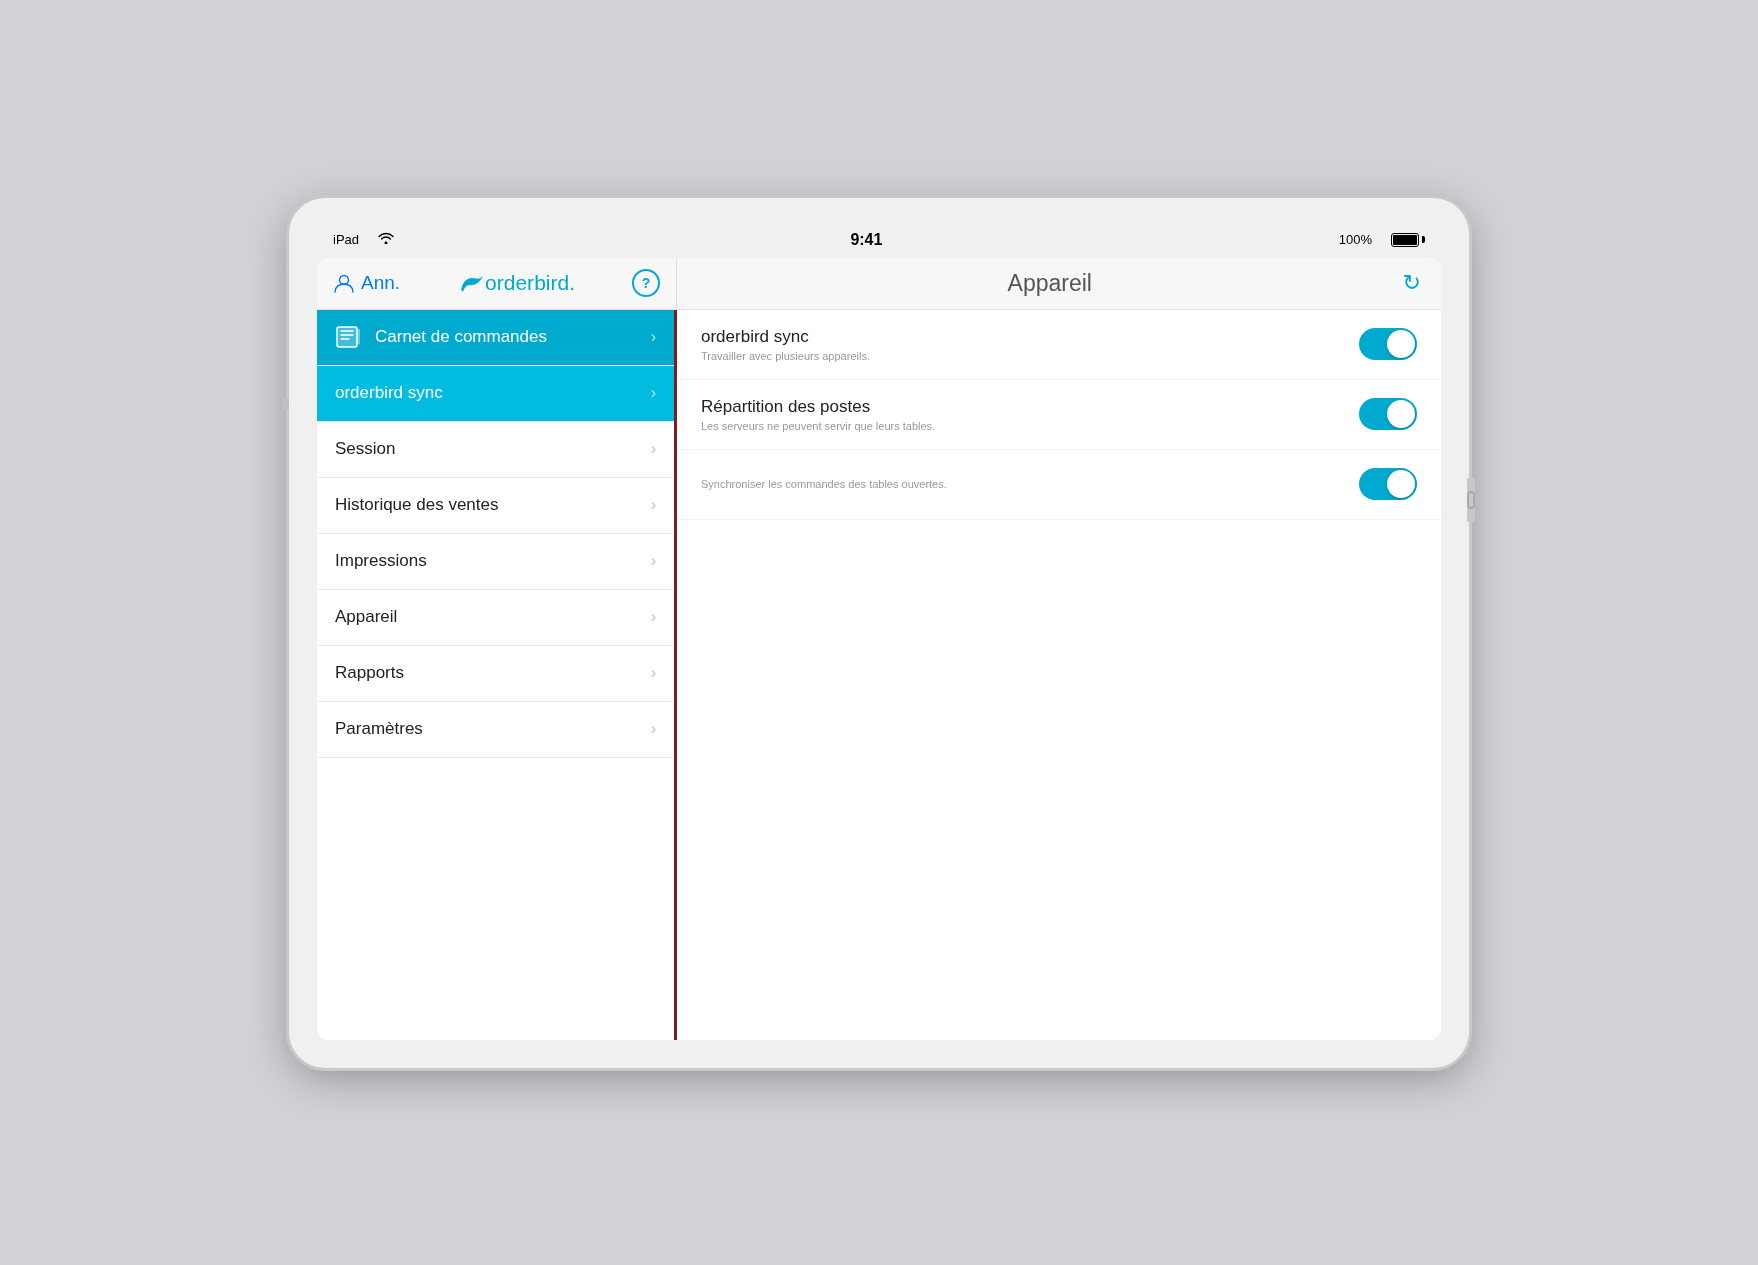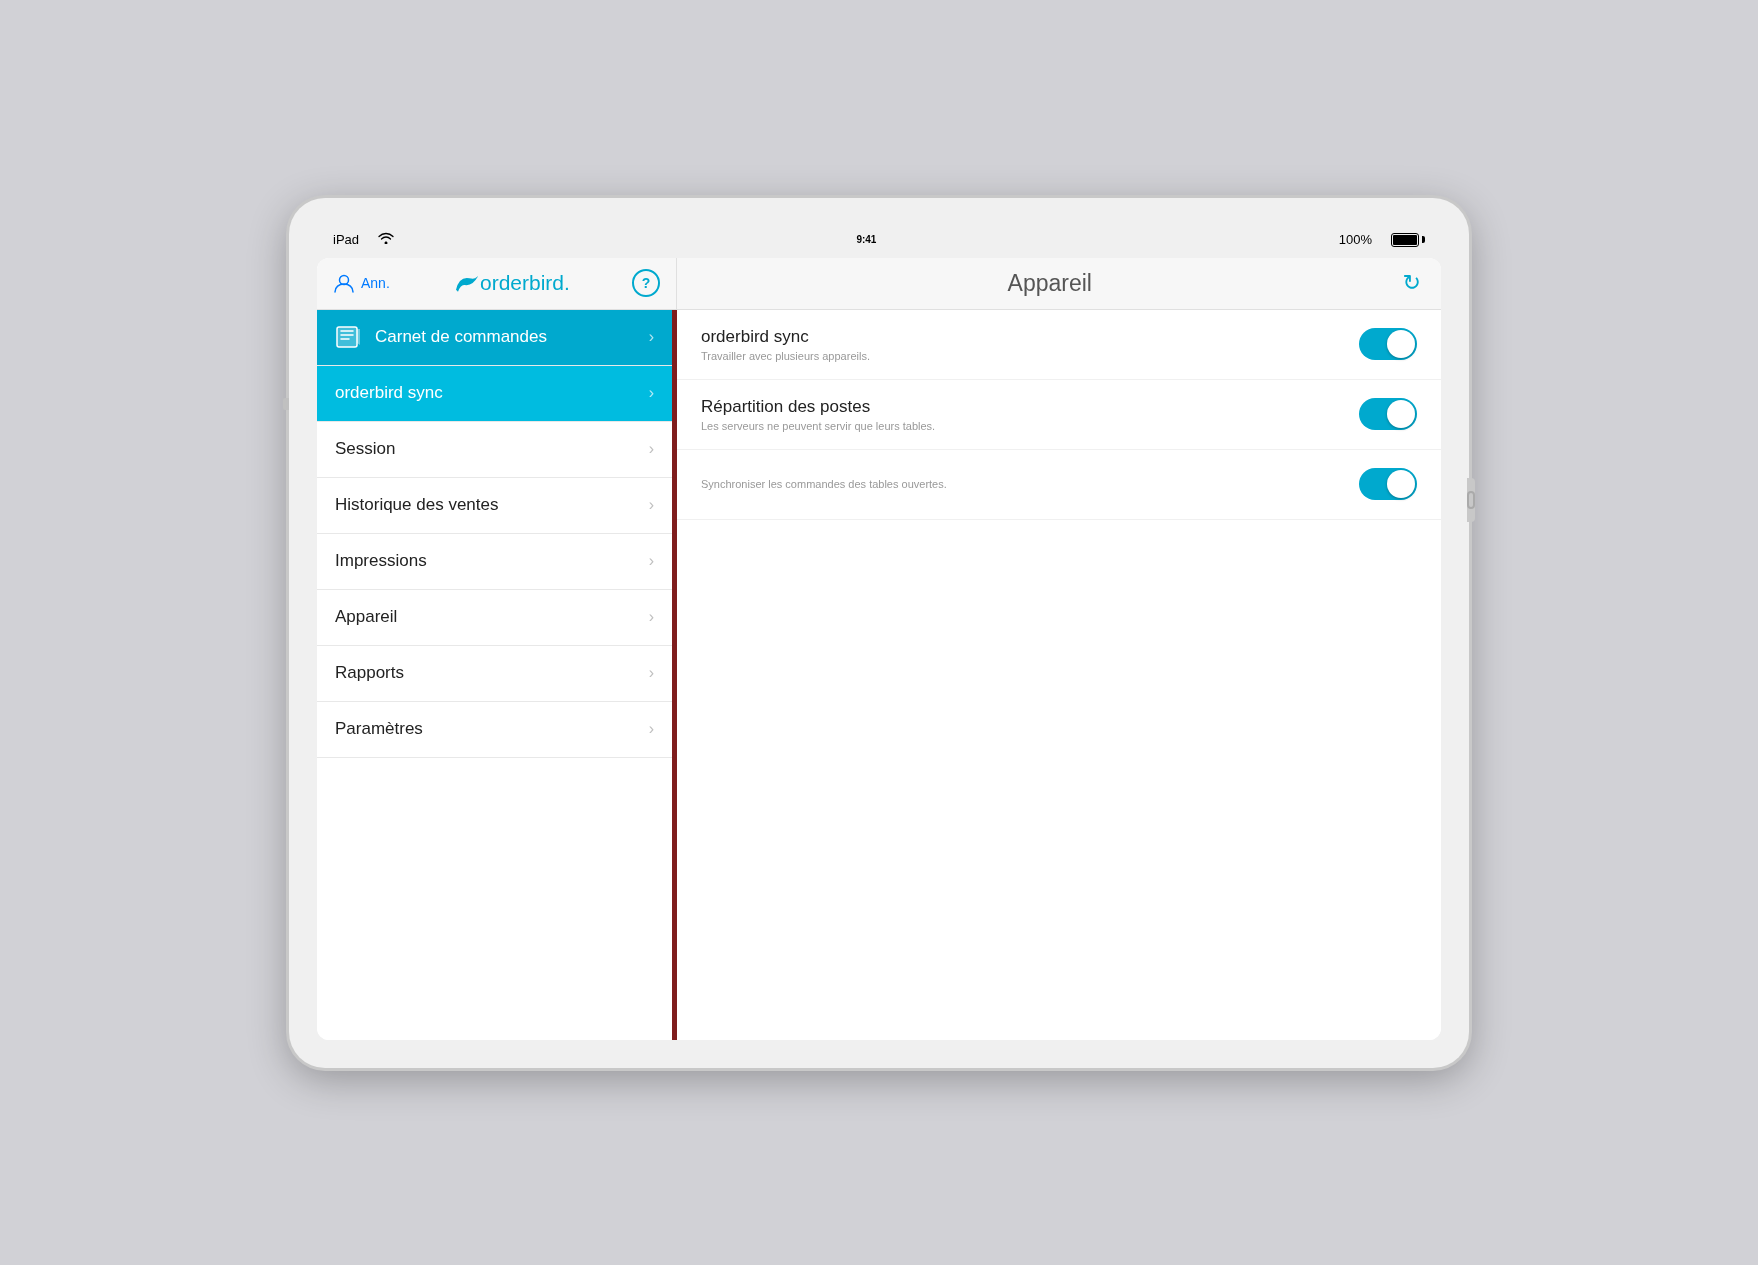--- a/index.html
+++ b/index.html
@@ -37,21 +37,21 @@
       color: #000;
     }
 
     .status-left {
       display: flex;
       align-items: center;
       gap: 19px;
     }
 
     .status-center {
-      font-size: 10px;
+      font-size: 16px;
       font-weight: 600;
     }
 
     .status-right {
       display: flex;
       align-items: center;
       gap: 19px;
     }
 
     .battery-icon {
@@ -111,21 +111,21 @@
       align-items: center;
       padding: 0 16px;
       gap: 12px;
       border-right: 1px solid #e0e0e0;
     }
 
     .header-ann {
       display: flex;
       align-items: center;
       gap: 6px;
-      font-size: 14px;
+      font-size: 19px;
       color: #007aff;
       font-weight: 500;
     }
 
     .person-icon {
       width: 22px;
       height: 22px;
     }
 
     .orderbird-logo {
@@ -186,21 +186,21 @@
     .app-body {
       display: flex;
       flex: 1;
       overflow: hidden;
     }
 
     
     .sidebar {
       width: 360px;
       background: #fff;
-      border-right: 5px solid #7f1d1d;
+      border-right: 3px solid #7f1d1d;
       display: flex;
       flex-direction: column;
       overflow-y: auto;
     }
 
     .sidebar-item {
       display: flex;
       align-items: center;
       justify-content: space-between;
       padding: 0 18px;

